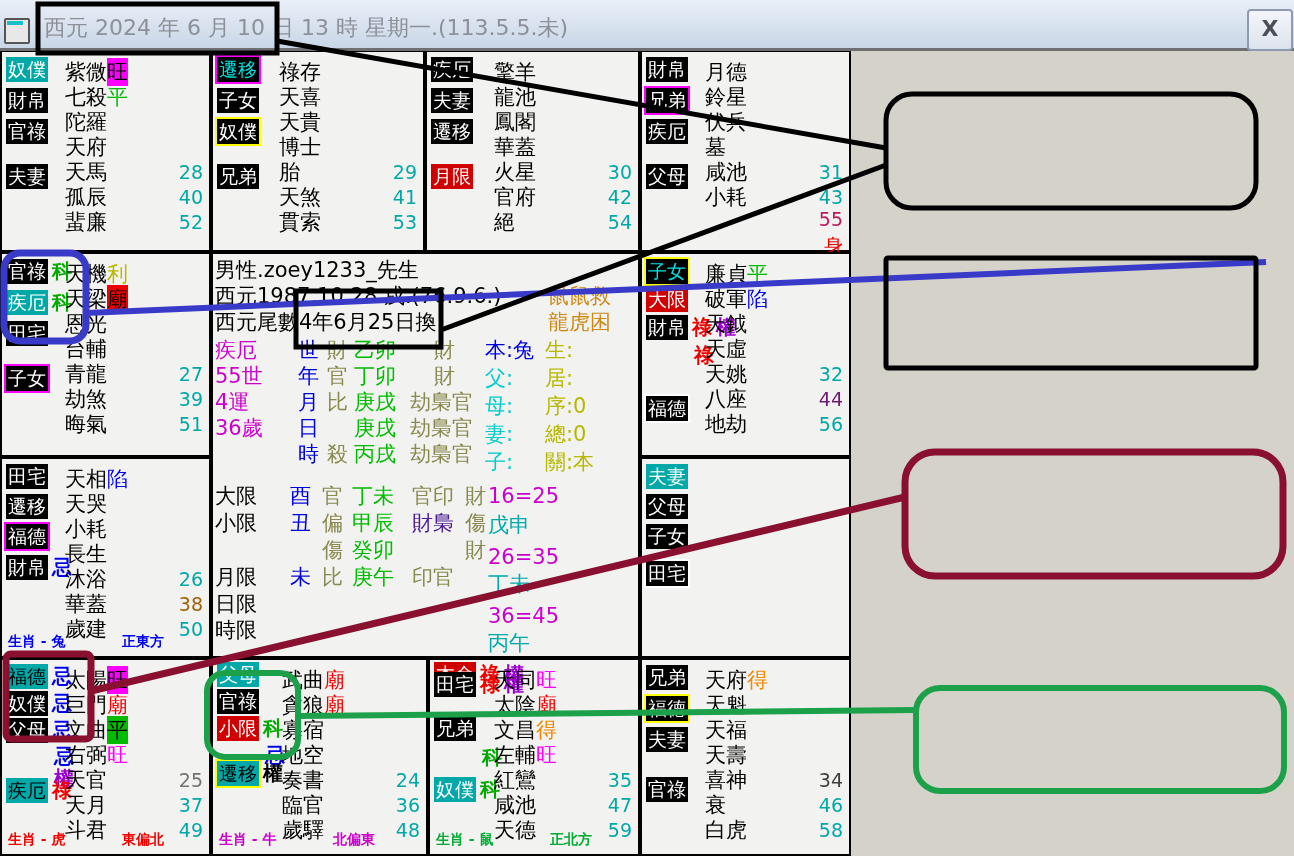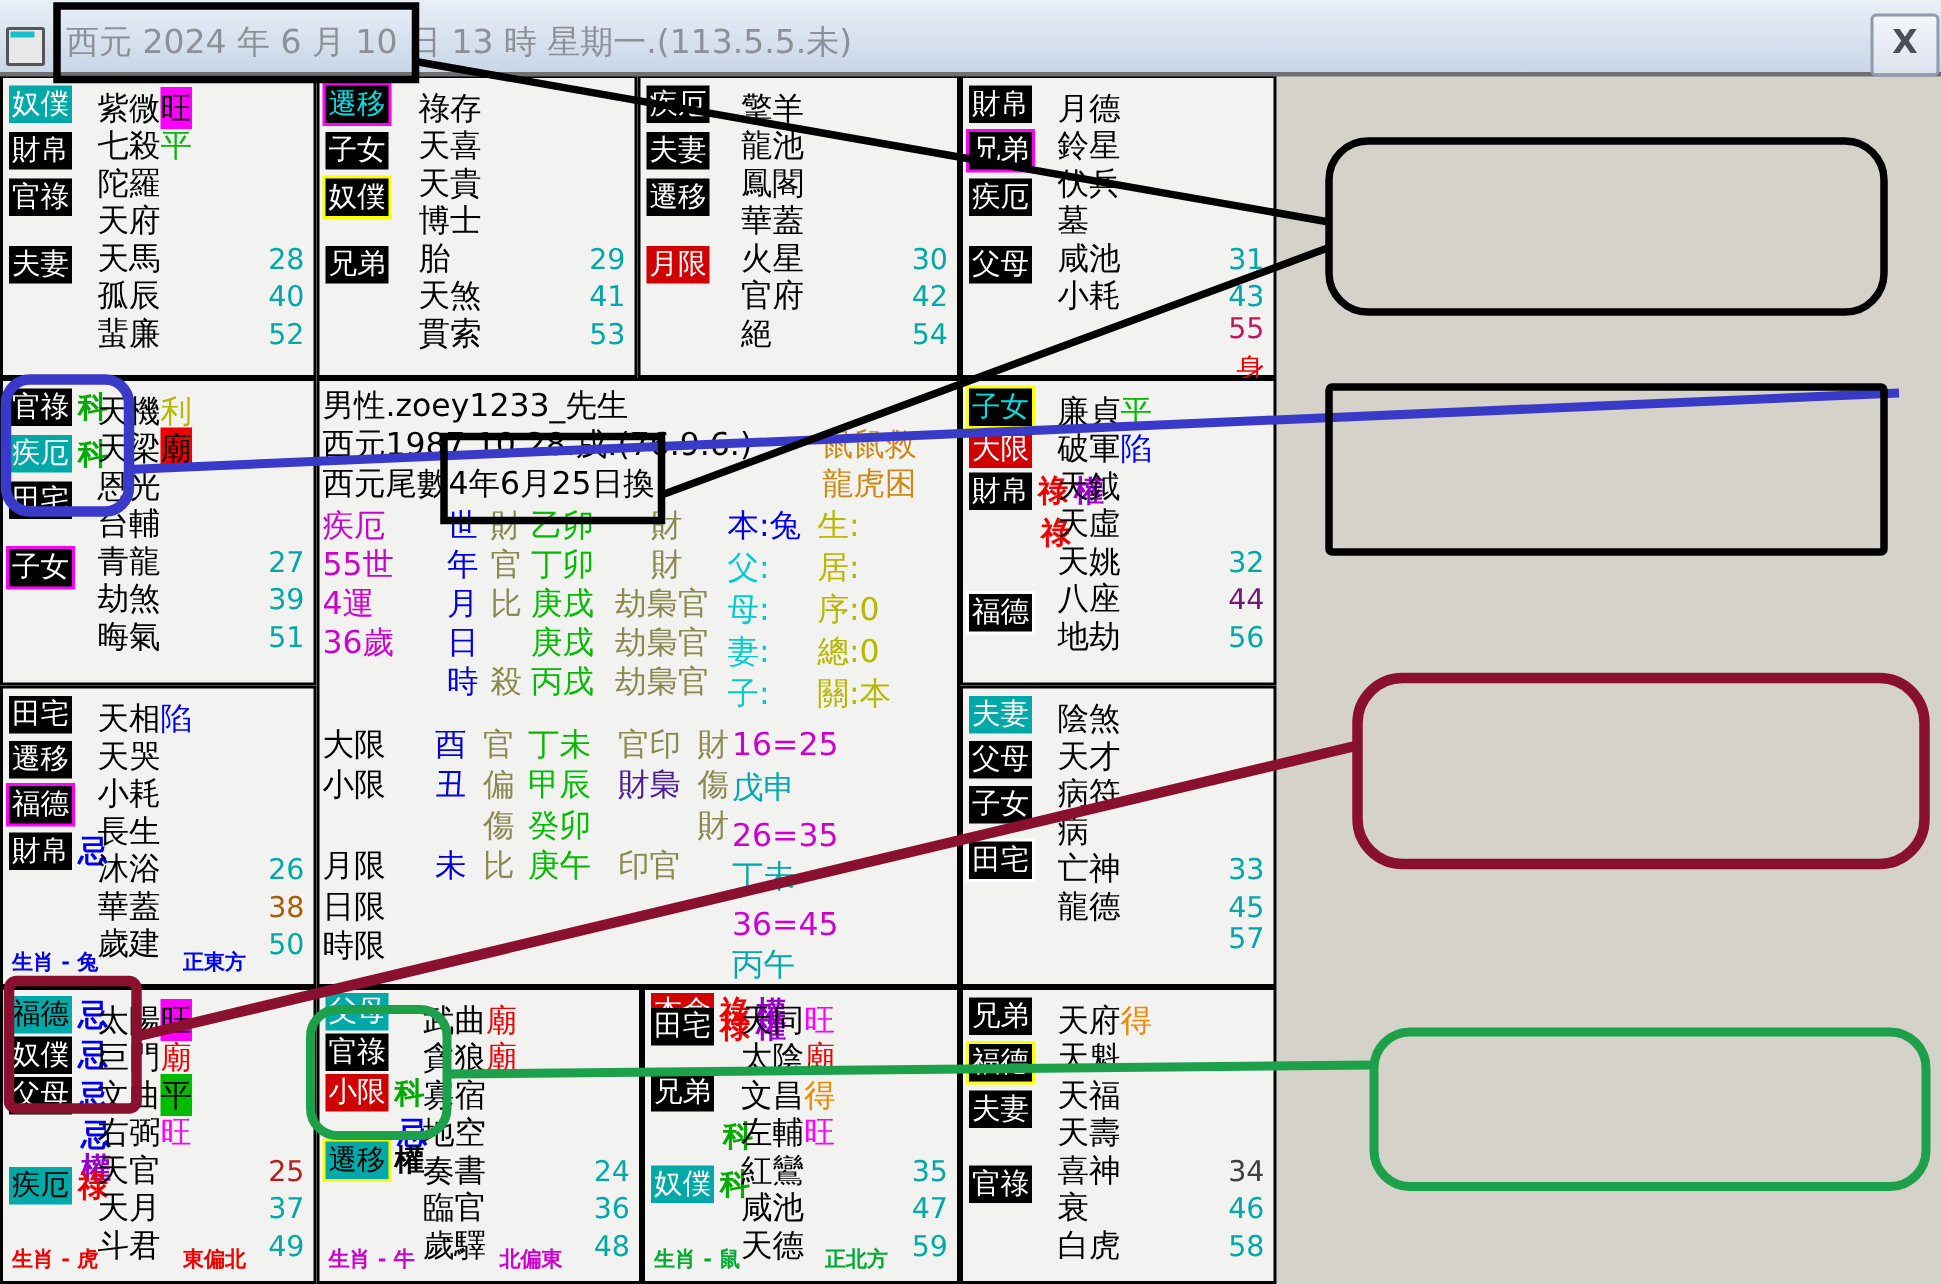--- a/index.html
+++ b/index.html
@@ -267,45 +267,20 @@
         </div>
       </div>
       <div class="zod" style="color: rgb(0, 0, 238); left: 6px;">生肖 - 兔</div>
       <div class="zod" style="color: rgb(0, 0, 238); left: 120px;">正東方</div>
     </div>
     <div class="cell" style="left: 640px; top: 457px; width: 211px; height: 201px;">
       <div class="lrow" style="top: 5px;"><span class="plabel" style="background: rgb(0, 168, 168);">夫妻</span></div>
       <div class="lrow" style="top: 35px;"><span class="plabel">父母</span></div>
       <div class="lrow" style="top: 65px;"><span class="plabel">子女</span></div>
       <div class="lrow" style="top: 102px;"><span class="plabel" style="box-shadow: rgb(255, 255, 255) 0px 0px 0px 2px;">田宅</span></div>
-      <div class="stars">
-        <div class="srow">
-          <span>陰煞</span>
-        </div>
-        <div class="srow">
-          <span>天才</span>
-        </div>
-        <div class="srow">
-          <span>病符</span>
-        </div>
-        <div class="srow">
-          <span>病</span>
-        </div>
-        <div class="srow">
-          <span>亡神</span>
-          <span class="num" style="color: rgb(0, 168, 168);">33</span>
-        </div>
-        <div class="srow">
-          <span>龍德</span>
-          <span class="num" style="color: rgb(0, 168, 168);">45</span>
-        </div>
-        <div class="srow">
-          <span class="num" style="color: rgb(0, 168, 168);">57</span>
-        </div>
-      </div>
     </div>
     <div class="cell" style="left: 0px; top: 658px; width: 211px; height: 198px;">
       <div class="lrow" style="top: 4px;"><span class="plabel" style="background: rgb(0, 168, 168); color: rgb(0, 0, 0);">福德</span><span class="tag" style="color: rgb(0, 0, 238);">忌</span></div>
       <div class="lrow" style="top: 31px;"><span class="plabel">奴僕</span><span class="tag" style="color: rgb(0, 0, 238);">忌</span></div>
       <div class="lrow" style="top: 58px;"><span class="plabel">父母</span><span class="tag" style="color: rgb(0, 0, 238);">忌</span></div>
       <div class="lrow" style="top: 84px;"><span class="spacer"></span><span class="tag" style="color: rgb(0, 0, 238);">忌</span></div>
       <div class="lrow" style="top: 106px;"><span class="spacer"></span><span class="tag" style="color: rgb(153, 0, 204);">權</span></div>
       <div class="lrow" style="top: 118px;"><span class="plabel" style="background: rgb(0, 168, 168); color: rgb(0, 0, 0);">疾厄</span><span class="tag" style="color: rgb(238, 0, 0);">祿</span></div>
       <div class="stars">
         <div class="srow">
@@ -319,21 +294,21 @@
         <div class="srow">
           <span>文曲</span>
           <span style="background: rgb(0, 187, 0); color: rgb(0, 0, 0);">平</span>
         </div>
         <div class="srow">
           <span>右弼</span>
           <span style="color: rgb(255, 0, 255);">旺</span>
         </div>
         <div class="srow">
           <span>天官</span>
-          <span class="num" style="color: #b91c1c;">25</span>
+          <span class="num" style="color: #737373;">25</span>
         </div>
         <div class="srow">
           <span>天月</span>
           <span class="num" style="color: rgb(0, 168, 168);">37</span>
         </div>
         <div class="srow">
           <span>斗君</span>
           <span class="num" style="color: rgb(0, 168, 168);">49</span>
         </div>
       </div>

